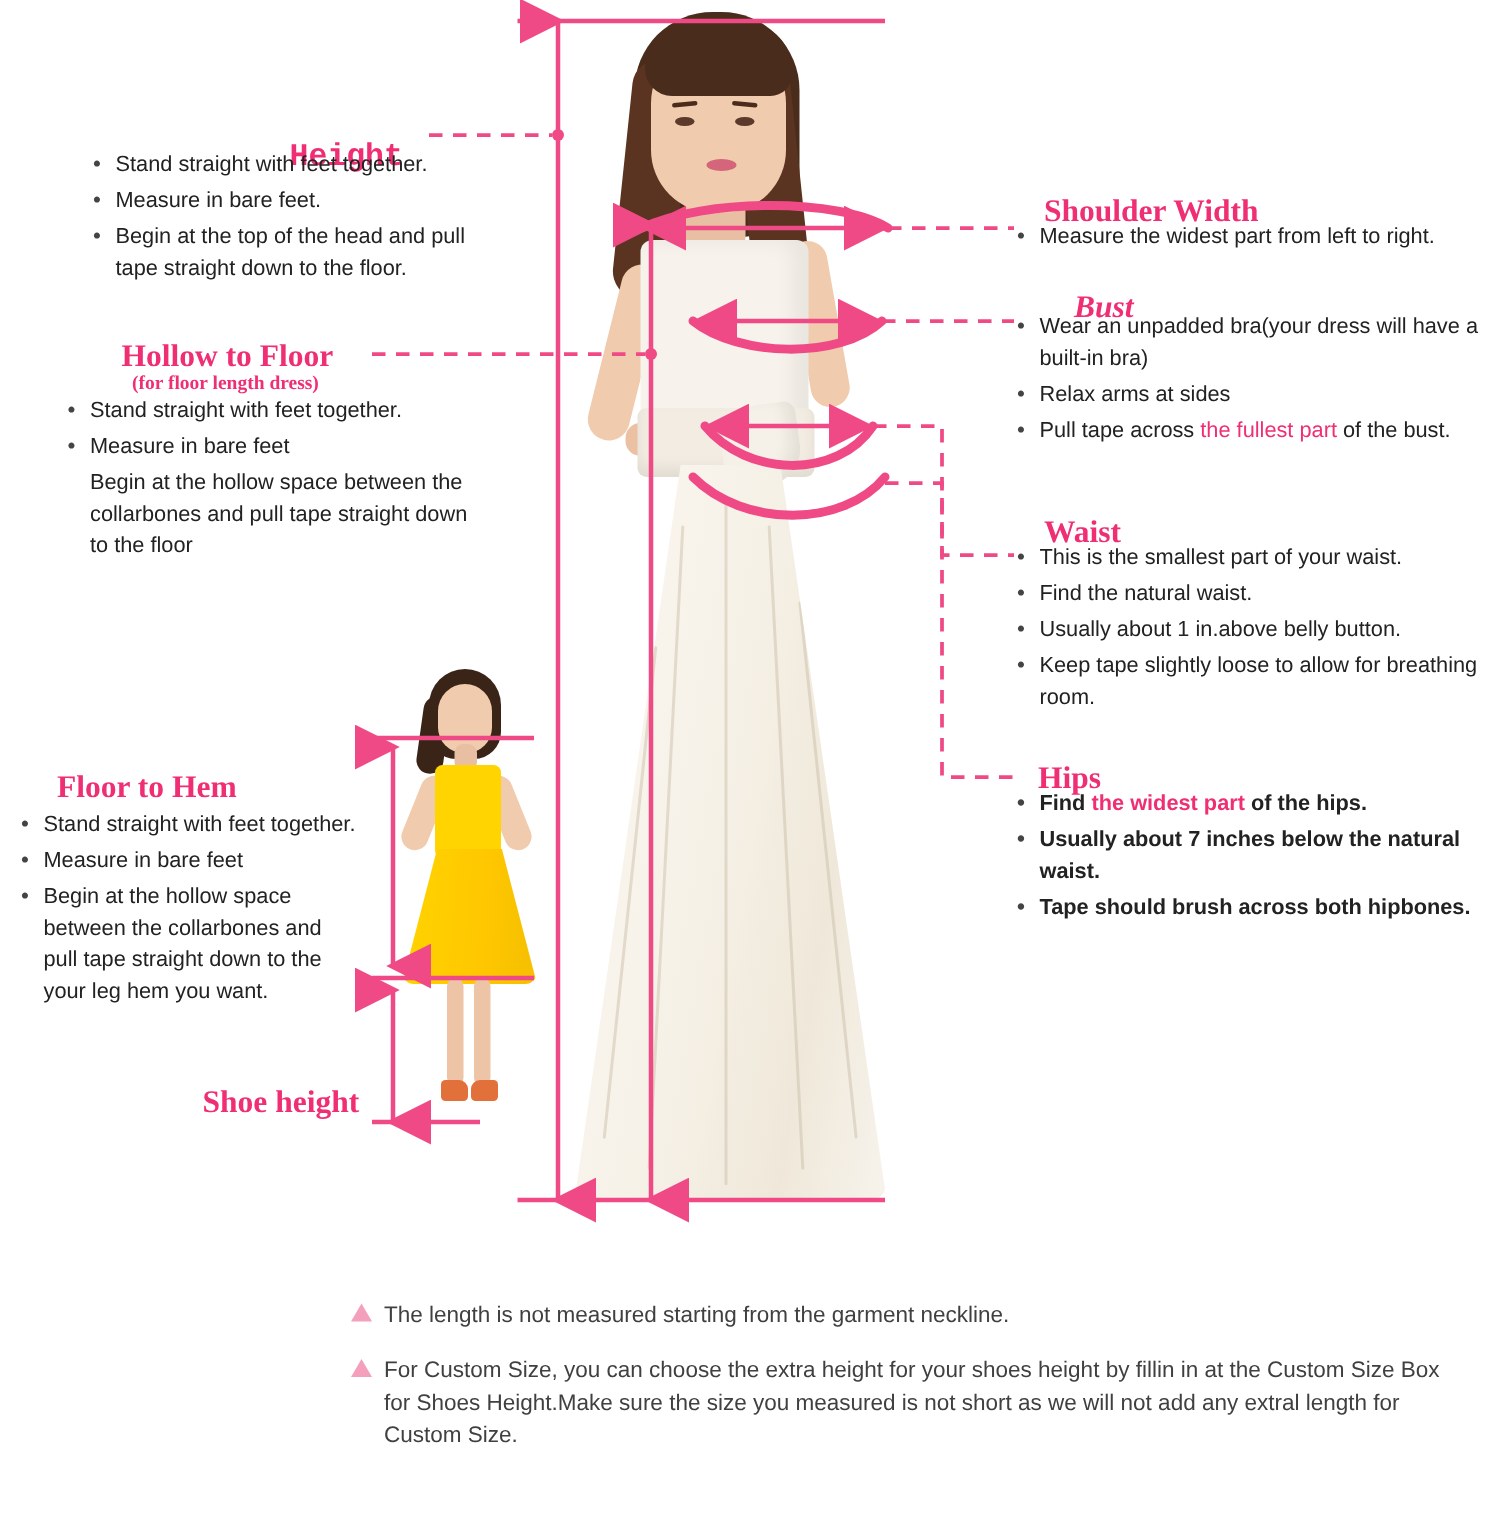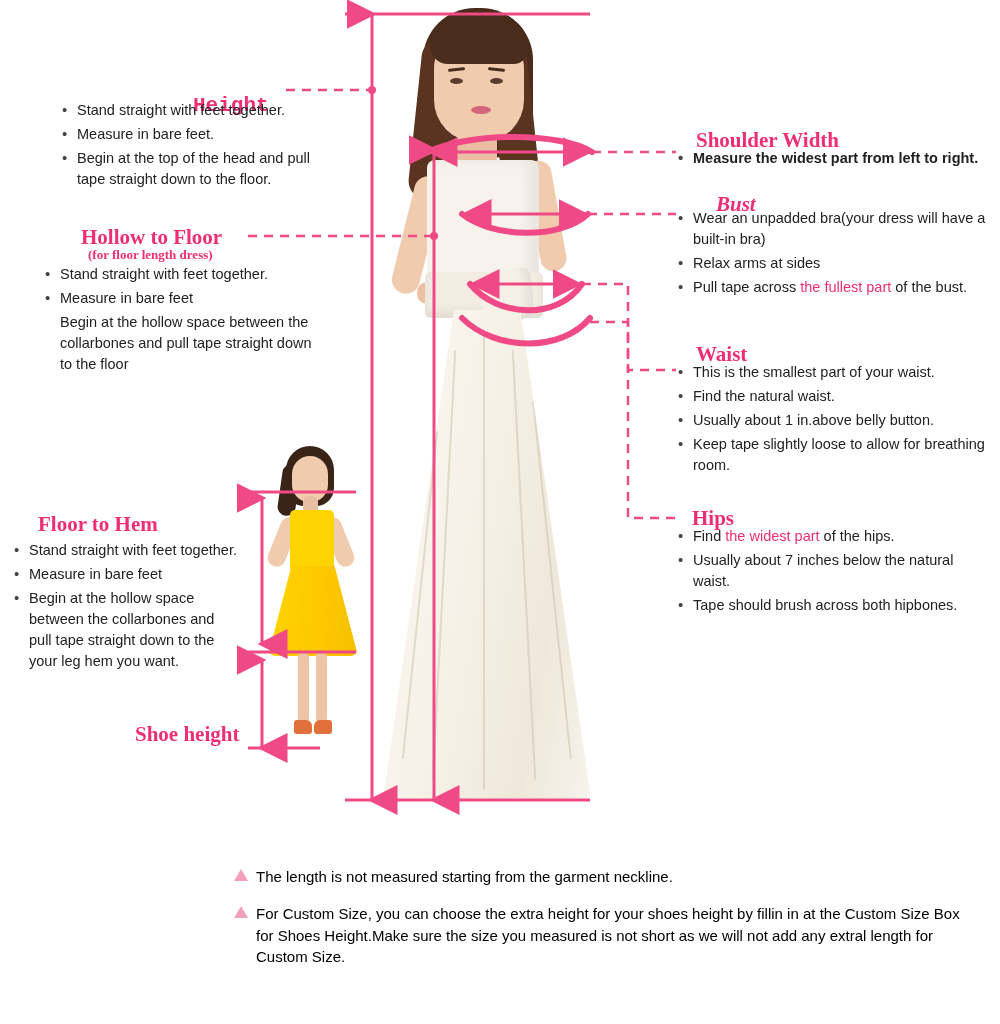--- a/index.html
+++ b/index.html
@@ -56,21 +56,21 @@
     top: -1px;
     color: #444;
     font-size: 15px;
   }
   .bullets li.nodot:before { content: ""; }
   .hl { color: #ef2e74; }
 
   
   .note {
     position: relative;
-    color: #000000;
+    color: #404040;
     font-size: 15px;
     line-height: 1.42;
     padding-left: 22px;
   }
   .note .tri {
     position: absolute;
     left: 0;
     top: 3px;
     width: 0;
     height: 0;
@@ -349,41 +349,41 @@
   <div class="abs heading" style="left:38px; top:512px;">Floor to Hem</div>
   <ul class="abs bullets" style="left:14px; top:540px; width:225px;">
     <li>Stand straight with feet together.</li>
     <li>Measure in bare feet</li>
     <li>Begin at the hollow space between the collarbones and pull tape straight down to the your leg hem  you want.</li>
   </ul>
 
   <div class="abs heading" style="left:135px; top:722px;">Shoe height</div>
 
   <div class="abs heading" style="left:696px; top:128px;">Shoulder Width</div>
-  <ul class="abs bullets" style="left:678px; top:148px; width:320px;font-weight:bold;">
+  <ul class="abs bullets" style="left:678px; top:148px; width:320px;">
     <li>Measure the widest part from left to right.</li>
   </ul>
 
   <div class="abs heading" style="left:716px; top:192px;font-style:italic;">Bust</div>
   <ul class="abs bullets" style="left:678px; top:208px; width:322px;">
     <li>Wear an unpadded bra(your dress will have a built-in bra)</li>
     <li>Relax arms at sides</li>
     <li>Pull tape across <span class="hl">the fullest part</span> of the bust.</li>
   </ul>
 
   <div class="abs heading" style="left:696px; top:342px;">Waist</div>
   <ul class="abs bullets" style="left:678px; top:362px; width:310px;">
     <li>This is the smallest part of your waist.</li>
     <li>Find the natural waist.</li>
     <li>Usually about 1 in.above belly button.</li>
     <li>Keep tape slightly loose to allow for breathing room.</li>
   </ul>
 
   <div class="abs heading" style="left:692px; top:506px;">Hips</div>
-  <ul class="abs bullets" style="left:678px; top:526px; width:312px;">
+  <ul class="abs bullets" style="left:678px; top:526px; width:312px;font-weight:bold;">
     <li>Find <span class="hl">the widest part</span> of the hips.</li>
     <li>Usually about 7 inches below the natural waist.</li>
     <li>Tape should brush across both hipbones.</li>
   </ul>
 
   <div class="abs" style="left:234px; top:866px; width:740px;">
     <div class="note" style="margin-bottom:16px;">
       <span class="tri"></span>
       <span>The length is not measured starting from the garment neckline.</span>
     </div>

